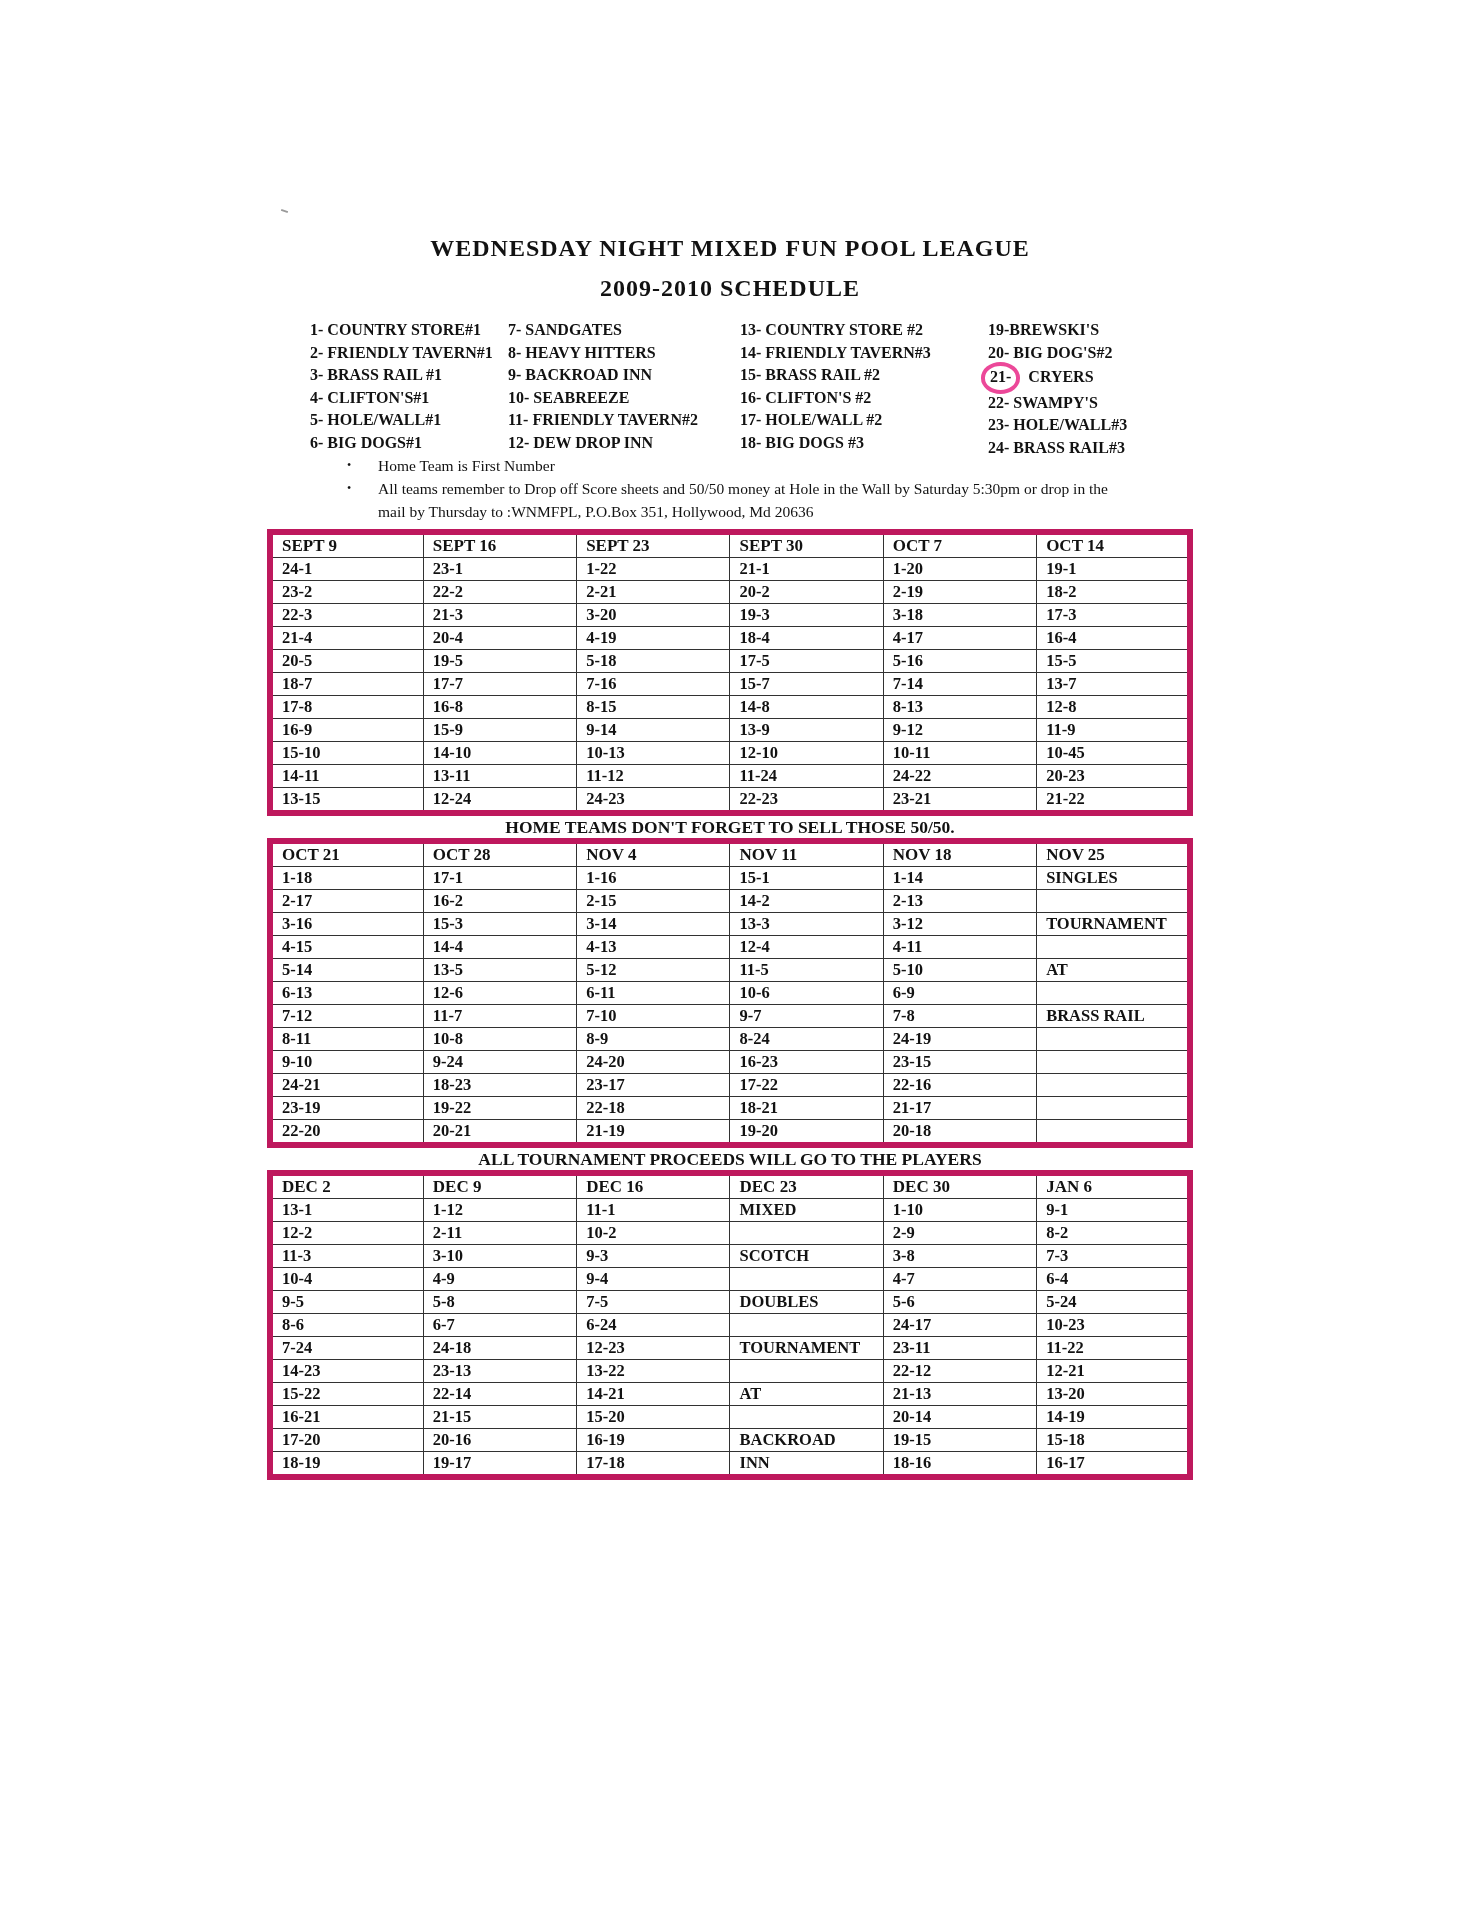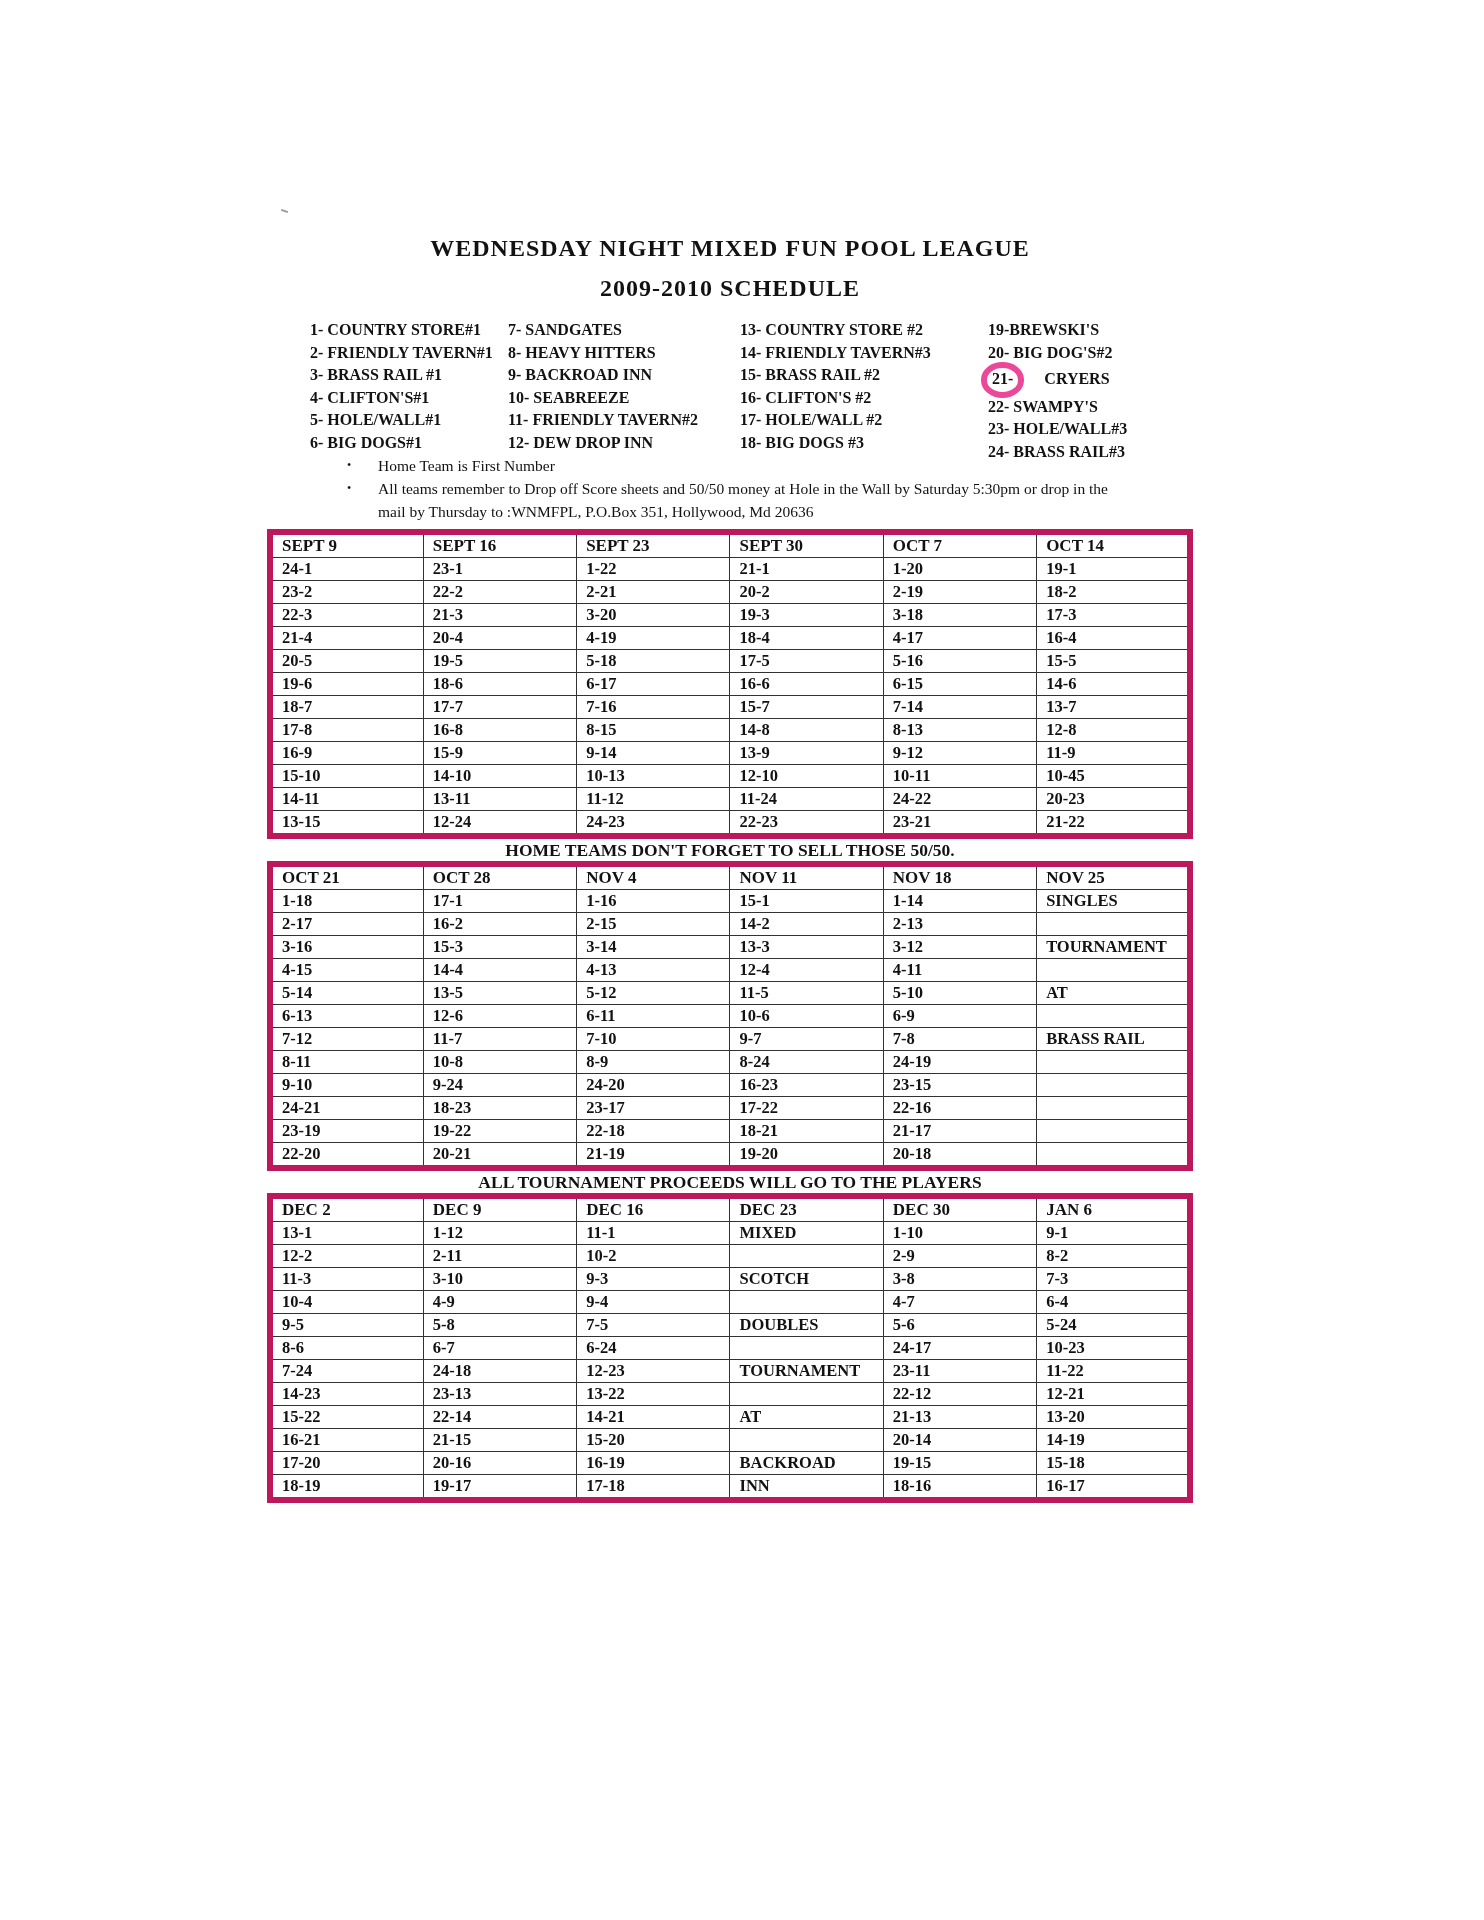--- a/index.html
+++ b/index.html
@@ -11,22 +11,22 @@
 
   .title-block{position:absolute;left:267px;top:228px;width:926px;text-align:center;
                font-weight:bold;font-size:24px;line-height:40px;letter-spacing:1px;}
 
   .legend{position:absolute;left:0;top:319px;width:1484px;font-weight:bold;font-size:16px;line-height:22.5px;}
   .legend-col{position:absolute;top:0;white-space:nowrap;}
   .legend-col.c0{left:310px;}
   .legend-col.c1{left:508px;}
   .legend-col.c2{left:740px;}
   .legend-col.c3{left:988px;}
-  .circled{display:inline-block;border:6px solid #ec4899;border-radius:50%;
-           padding:0 5px 1px 5px;margin:-2px 16px -2px -7px;}
+  .circled{display:inline-block;border:4px solid #ec4899;border-radius:50%;
+           padding:0 5px 1px 5px;margin:-2px 4px -2px -7px;}
 
   .notes{position:absolute;left:347px;top:454px;width:830px;font-size:15.5px;line-height:23px;}
   .note-row{display:flex;align-items:flex-start;}
   .bullet{width:31px;font-size:12px;line-height:23px;flex:0 0 31px;}
   .note-text{flex:1;}
 
   #schedule{position:absolute;left:267px;top:529px;width:926px;}
   table.sched{border-collapse:collapse;width:100%;table-layout:fixed;border:6px solid #be185d;}
   table.sched th, table.sched td{border:1px solid #323232;height:22px;padding:0 2px 0 9px;
       font-weight:bold;text-align:left;white-space:nowrap;overflow:hidden;}
@@ -142,28 +142,20 @@
           </tr>
           <tr>
             <td>20-5</td>
             <td>19-5</td>
             <td>5-18</td>
             <td>17-5</td>
             <td>5-16</td>
             <td>15-5</td>
           </tr>
           <tr>
-            <td>19-6</td>
-            <td>18-6</td>
-            <td>6-17</td>
-            <td>16-6</td>
-            <td>6-15</td>
-            <td>14-6</td>
-          </tr>
-          <tr>
             <td>18-7</td>
             <td>17-7</td>
             <td>7-16</td>
             <td>15-7</td>
             <td>7-14</td>
             <td>13-7</td>
           </tr>
           <tr>
             <td>17-8</td>
             <td>16-8</td>

